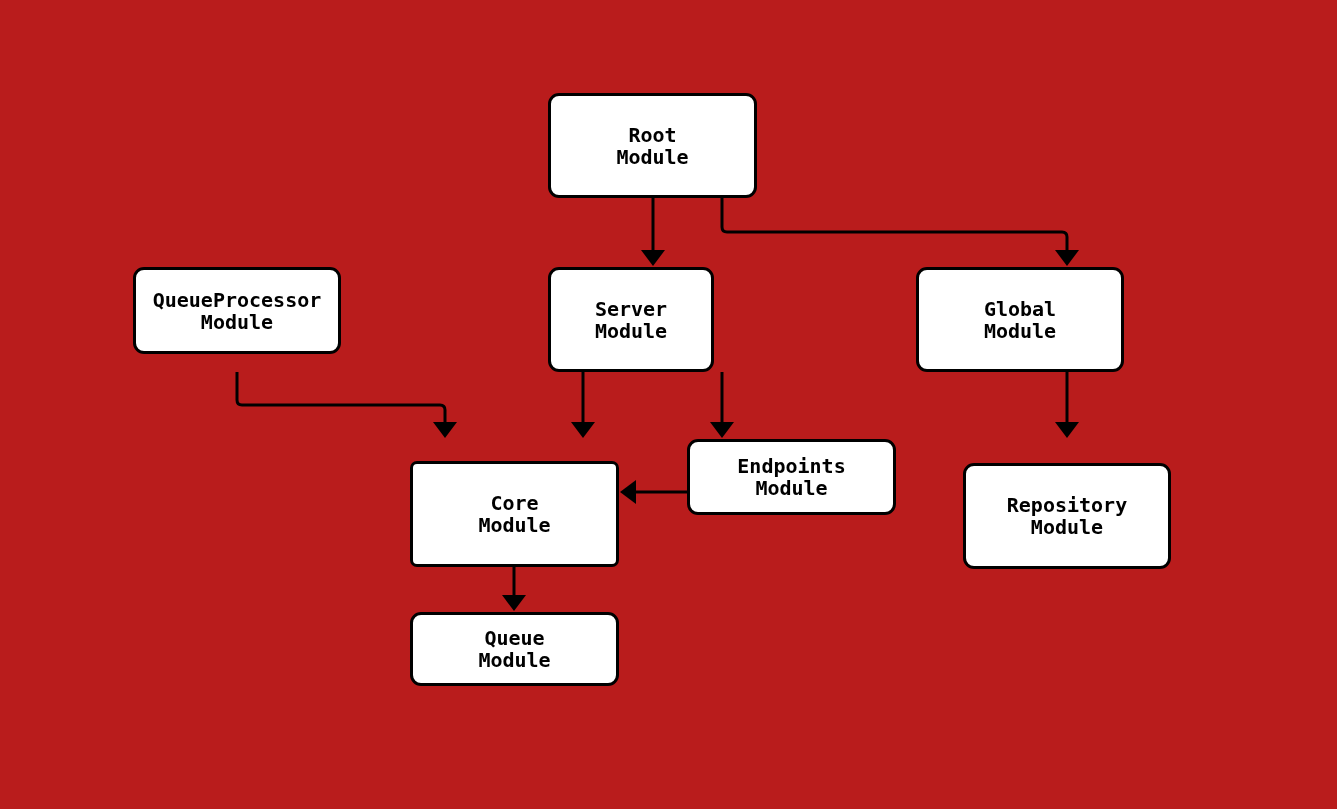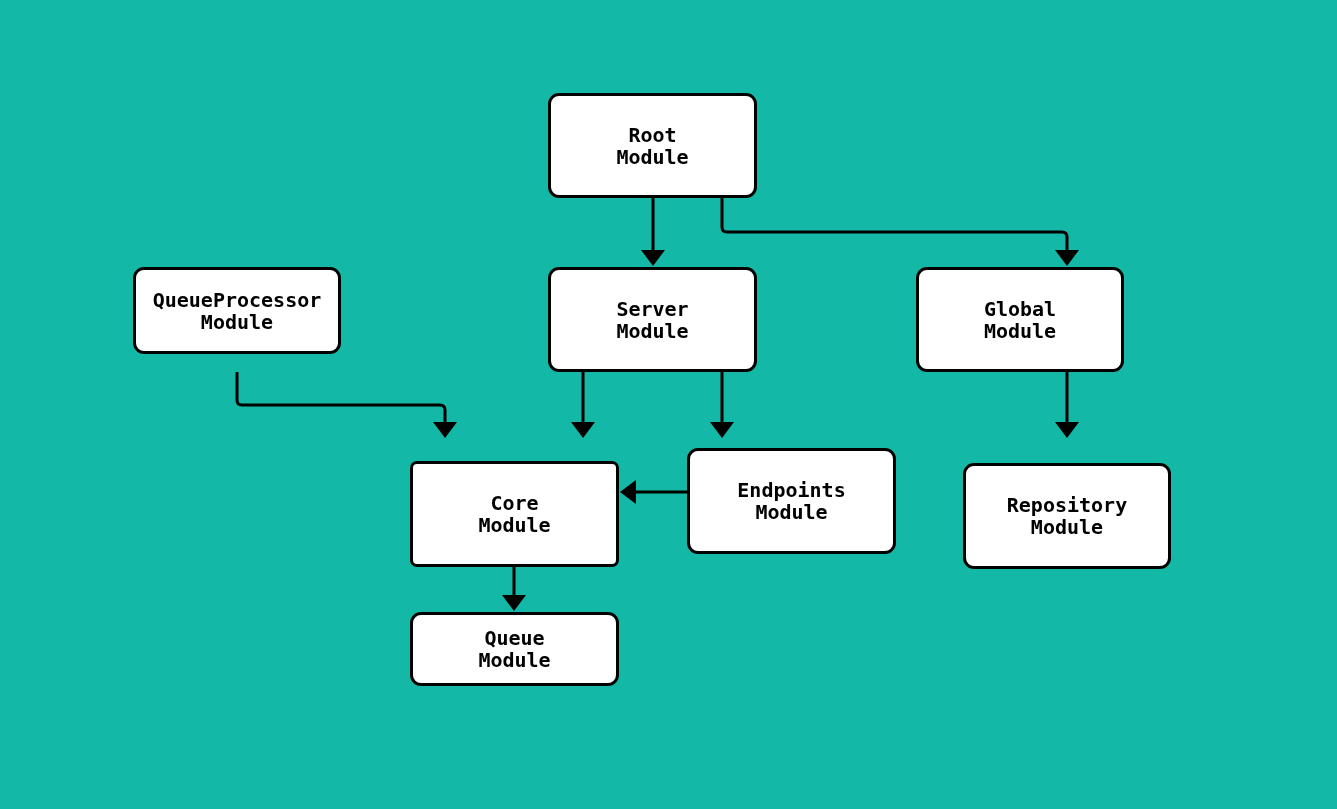--- a/index.html
+++ b/index.html
@@ -4,21 +4,21 @@
 <style>
   html, body {
     margin: 0;
     padding: 0;
     background: #ffffff;
   }
   .canvas {
     position: relative;
     width: 1337px;
     height: 809px;
-    background: #14b8a6;
+    background: #b91c1c;
     overflow: hidden;
     font-family: "DejaVu Sans Mono", monospace;
   }
   .edges-layer {
     position: absolute;
     left: 0;
     top: 0;
     width: 1337px;
     height: 809px;
   }
@@ -37,24 +37,24 @@
     font-family: "DejaVu Sans Mono", monospace;
     font-weight: bold;
     font-size: 20px;
     line-height: 22px;
     color: #000000;
     white-space: pre-line;
   }
   
   #node-root        { left: 548px;  top: 93px;  width: 209px; height: 105px; }
   #node-queueproc   { left: 133px;  top: 267px; width: 208px; height: 87px; }
-  #node-server      { left: 548px;  top: 267px; width: 209px; height: 105px; }
+  #node-server      { left: 548px;  top: 267px; width: 166px; height: 105px; }
   #node-global      { left: 916px;  top: 267px; width: 208px; height: 105px; }
   #node-core        { left: 410px;  top: 461px; width: 209px; height: 106px; border-radius: 7px; }
-  #node-endpoints   { left: 687px;  top: 439px; width: 209px; height: 106px; margin-top: 9px; }
+  #node-endpoints   { left: 687px;  top: 439px; width: 209px; height: 76px; }
   #node-repository  { left: 963px;  top: 439px; width: 208px; height: 106px; margin-top: 24px; }
   #node-queue       { left: 410px;  top: 612px; width: 209px; height: 74px; }
 </style>
 </head>
 <body>
 
 <div class="canvas">
 
   <svg class="edges-layer" width="1337" height="809" viewBox="0 0 1337 809" fill="none" stroke="#000000" stroke-width="3">
 

